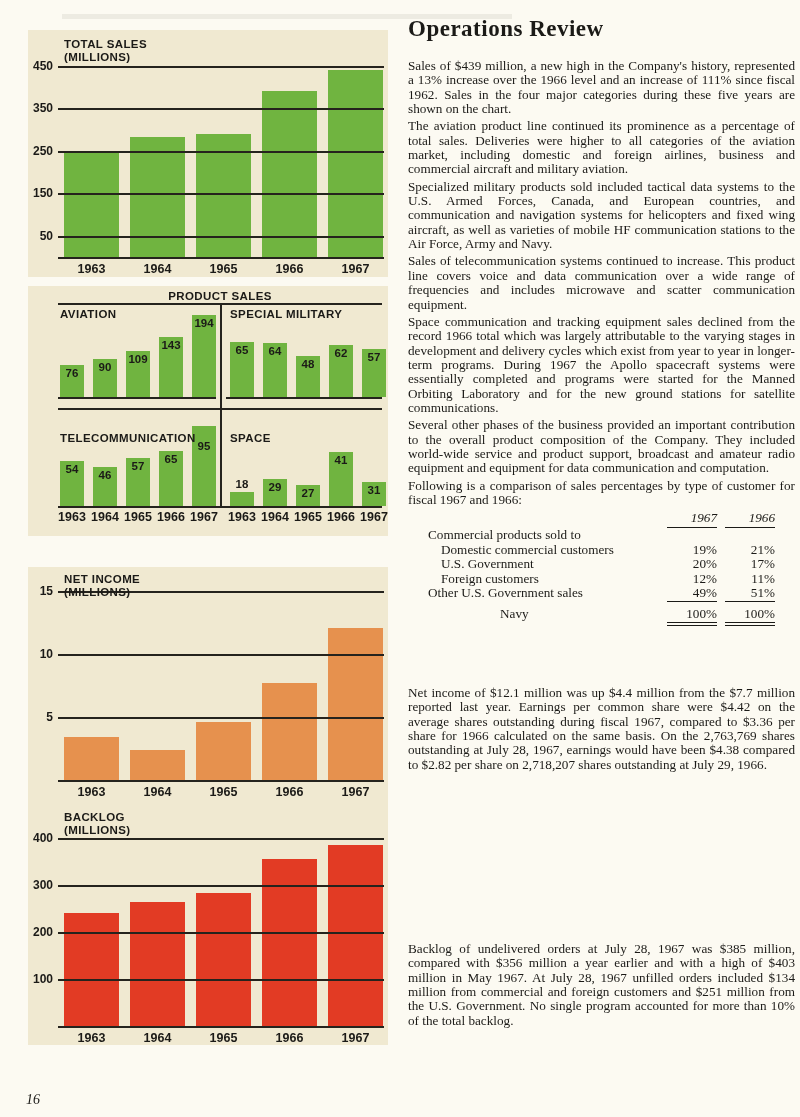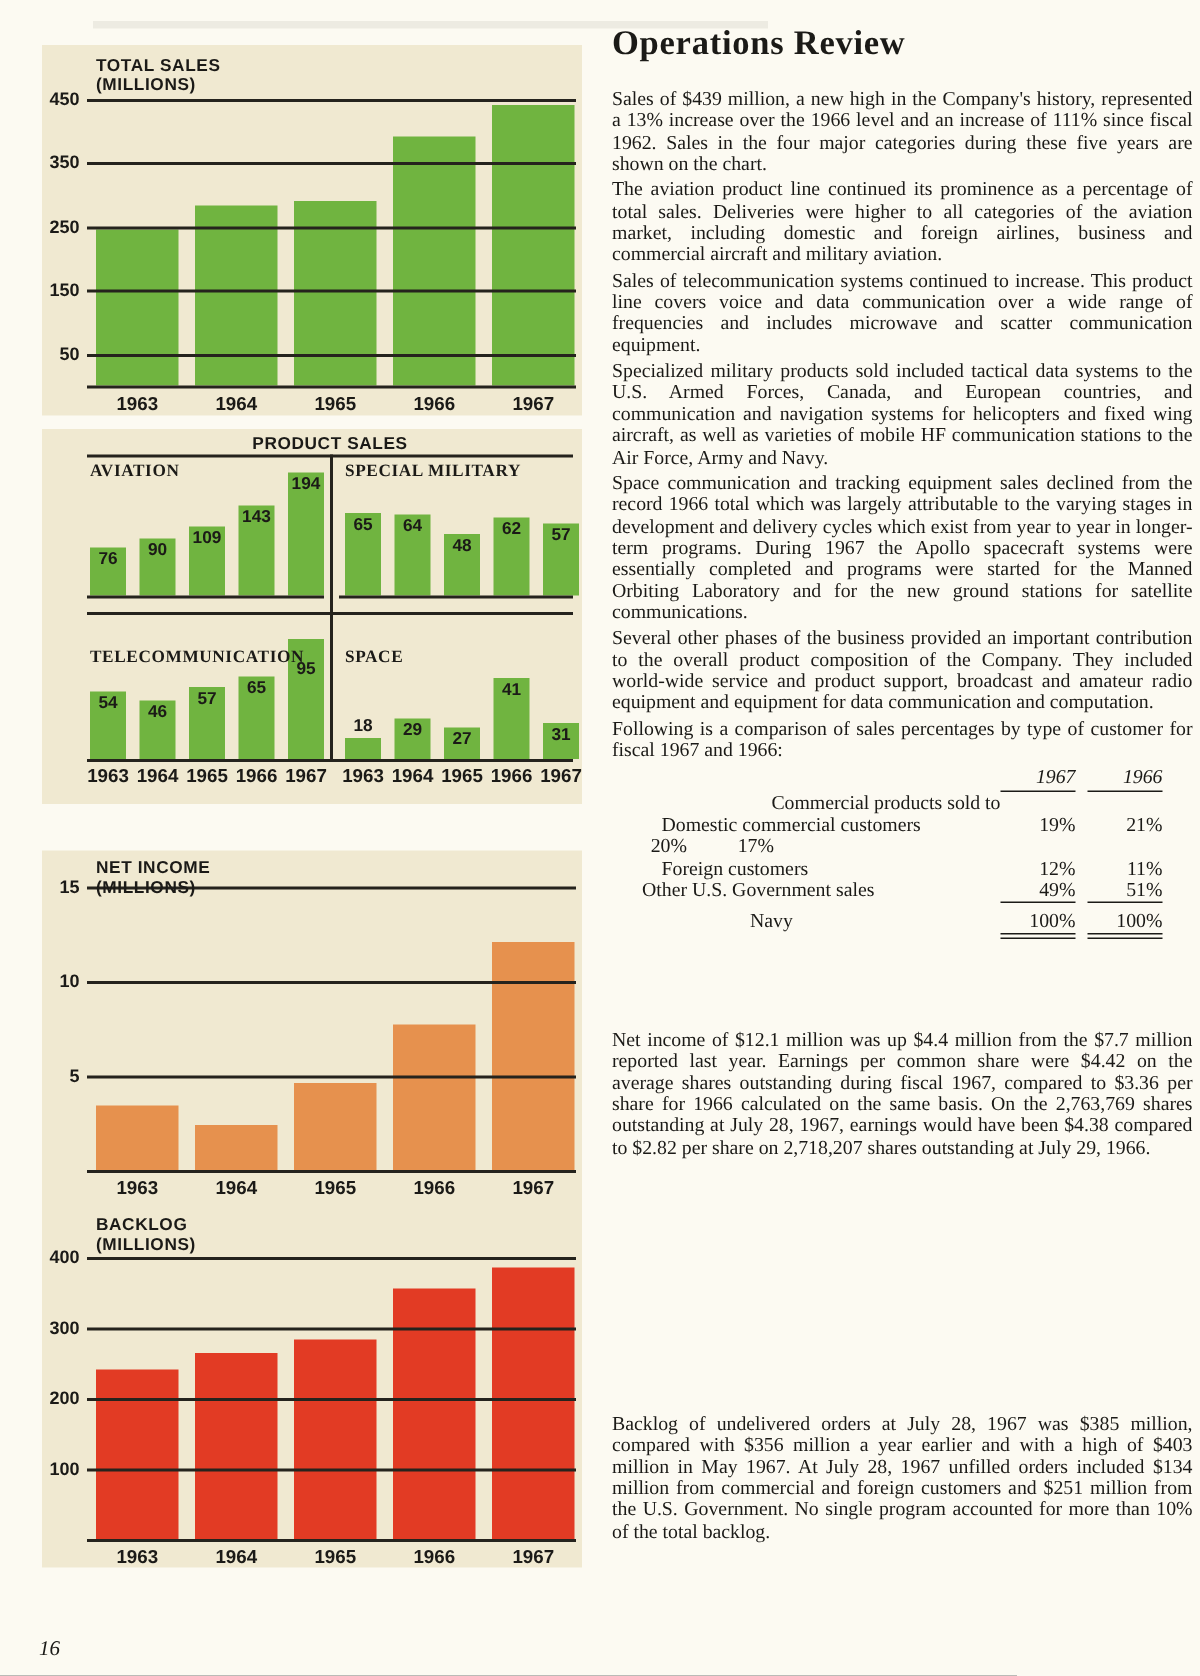--- a/index.html
+++ b/index.html
@@ -16,21 +16,21 @@
 
   .bar{position:absolute;z-index:1;}
   .gridline{position:absolute;height:2px;background:#25231d;z-index:3;}
   .vrule{position:absolute;width:2px;background:#25231d;z-index:3;}
   .tick-label{position:absolute;font-weight:bold;font-size:12px;text-align:right;z-index:4;}
   .chart-title{position:absolute;font-weight:bold;font-size:11.5px;line-height:13px;
                letter-spacing:.4px;white-space:pre-line;z-index:4;}
   .chart-title.centered{text-align:center;}
   .year-label{position:absolute;font-weight:bold;font-size:12.5px;text-align:center;z-index:4;}
   .bar-label{position:absolute;font-weight:bold;font-size:11.5px;text-align:center;z-index:4;}
-  .subchart-label{position:absolute;font-weight:bold;font-size:11.5px;letter-spacing:.4px;z-index:4;font-family:Liberation Serif, serif;}
+  .subchart-label{position:absolute;font-weight:bold;font-size:11.5px;letter-spacing:.4px;z-index:4;}
 
   
   .textcol{position:absolute;left:408px;top:16px;width:387px;}
   .heading{font-family:"Liberation Serif",serif;font-weight:bold;font-size:23px;
            letter-spacing:.5px;margin:0 0 17px 0;}
   .para{font-family:"Liberation Serif",serif;font-size:13.2px;line-height:14.35px;
         text-align:justify;margin:0 0 3px 0;}
 
   .sales-table{font-family:"Liberation Serif",serif;font-size:13.2px;margin-top:4px;}
   .trow{display:flex;align-items:baseline;line-height:14.6px;}
@@ -186,43 +186,44 @@
       <div class="year-label" style="left: 175.5px; width: 40px; top: 226px;">1965</div>
       <div class="year-label" style="left: 241.5px; width: 40px; top: 226px;">1966</div>
       <div class="year-label" style="left: 307.5px; width: 40px; top: 226px;">1967</div>
     </section>
 
   <main class="textcol">
     <h1 class="heading">Operations Review</h1>
     <div id="paragraphs">
         <div class="para">Sales of $439 million, a new high in the Company's history, represented a 13% increase over the 1966 level and an increase of 111% since fiscal 1962. Sales in the four major categories during these five years are shown on the chart.</div>
         <div class="para">The aviation product line continued its prominence as a percentage of total sales. Deliveries were higher to all categories of the aviation market, including domestic and foreign airlines, business and commercial aircraft and military aviation.</div>
+        <div class="para">Specialized military products sold included tactical data systems to the U.S. Armed Forces, Canada, and European countries, and communication and navigation systems for helicopters and fixed wing aircraft, as well as varieties of mobile HF communication stations to the Air Force, Army and Navy.</div>
         <div class="para">Sales of telecommunication systems continued to increase. This product line covers voice and data communication over a wide range of frequencies and includes microwave and scatter communication equipment.</div>
-        <div class="para">Specialized military products sold included tactical data systems to the U.S. Armed Forces, Canada, and European countries, and communication and navigation systems for helicopters and fixed wing aircraft, as well as varieties of mobile HF communication stations to the Air Force, Army and Navy.</div>
         <div class="para">Space communication and tracking equipment sales declined from the record 1966 total which was largely attributable to the varying stages in development and delivery cycles which exist from year to year in longer-term programs. During 1967 the Apollo spacecraft systems were essentially completed and programs were started for the Manned Orbiting Laboratory and for the new ground stations for satellite communications.</div>
         <div class="para">Several other phases of the business provided an important contribution to the overall product composition of the Company. They included world-wide service and product support, broadcast and amateur radio equipment and equipment for data communication and computation.</div>
         <div class="para">Following is a comparison of sales percentages by type of customer for fiscal 1967 and 1966:</div>
       </div>
     <div class="sales-table" id="sales-table">
         <div class="trow thead">
           <div class="tlabel"></div>
           <div class="tcell c1">1967</div>
           <div class="tcell c2">1966</div>
         </div>
         <div class="trow">
-          <div class="tlabel" style="padding-left: 20px; text-align: right;">Commercial products sold to</div>
+          <div class="tlabel" style="padding-left: 20px;">Commercial products sold to</div>
           <div class="tcell c1"></div>
           <div class="tcell c2"></div>
         </div>
         <div class="trow">
           <div class="tlabel" style="padding-left: 33px;">Domestic commercial customers</div>
           <div class="tcell c1">19%</div>
           <div class="tcell c2">21%</div>
         </div>
         <div class="trow">
+          <div class="tlabel" style="padding-left: 33px;">U.S. Government</div>
           <div class="tcell c1">20%</div>
           <div class="tcell c2">17%</div>
         </div>
         <div class="trow">
           <div class="tlabel" style="padding-left: 33px;">Foreign customers</div>
           <div class="tcell c1">12%</div>
           <div class="tcell c2">11%</div>
         </div>
         <div class="trow rule-below">
           <div class="tlabel" style="padding-left: 20px;">Other U.S. Government sales</div>

